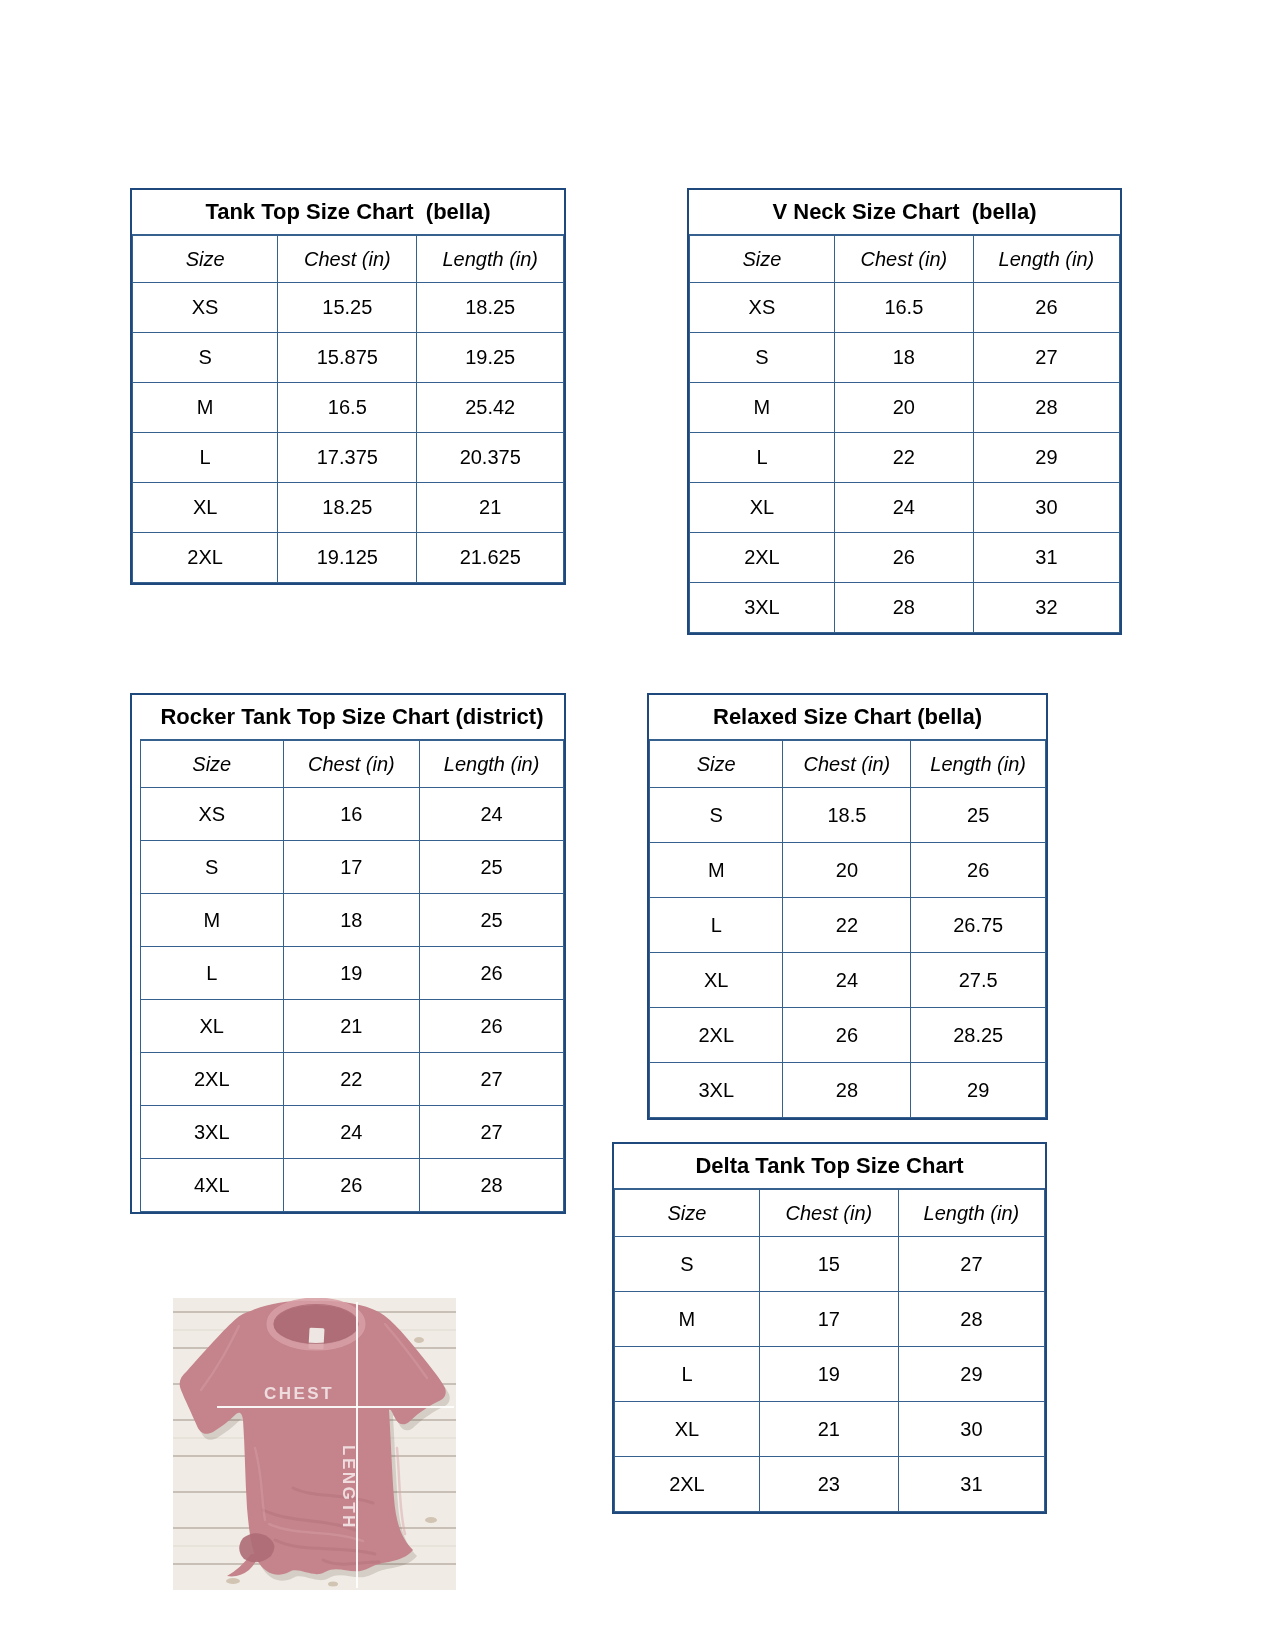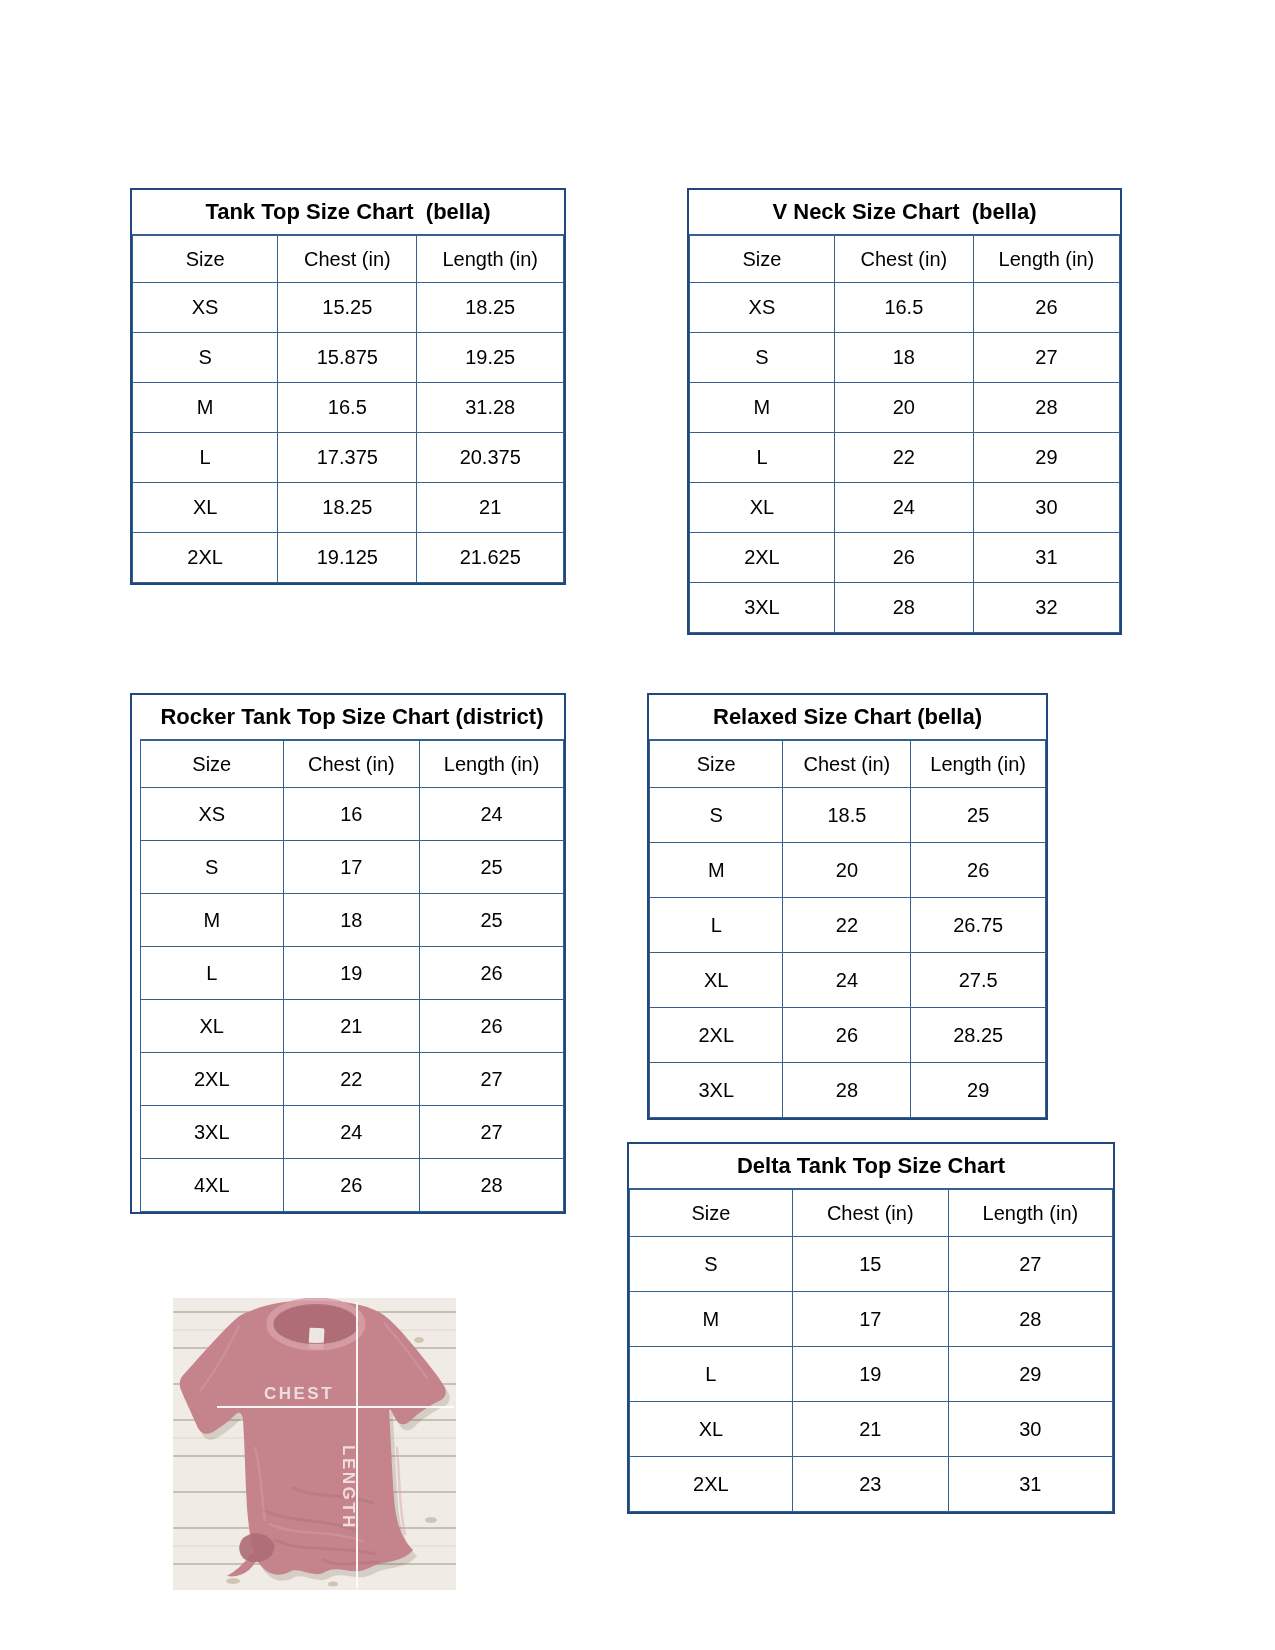--- a/index.html
+++ b/index.html
@@ -17,34 +17,34 @@
   .size-table{
     position:absolute;
     box-sizing:border-box;
     border:2px solid var(--border);
     background:#ffffff;
   }
   .t1{left:130px;top:188px;width:436px;}
   .t2{left:647px;top:188px;width:435px;margin-left:40px;}
   .t3{left:130px;top:693px;width:436px;padding-left:8px;}
   .t4{left:647px;top:693px;width:401px;}
-  .t5{left:627px;top:1142px;width:488px;}
+  .t5{left:612px;top:1142px;width:435px;}
   .t-title{
     height:44px;line-height:44px;
     text-align:center;font-weight:bold;font-size:22px;
     white-space:pre;
     border-bottom:1px solid var(--grid);
   }
   table.grid{width:100%;border-collapse:collapse;table-layout:fixed;}
   .grid th,.grid td{
     border:1px solid var(--grid);
     text-align:center;vertical-align:middle;
     font-size:20px;font-weight:normal;padding:0;
   }
-  .grid th{height:46px;}
+  .grid th{height:46px;font-style:italic;}
   .t1 .grid td,.t2 .grid td{height:49px;}
   .t3 .grid td{height:52px;}
   .t4 .grid td,.t5 .grid td{height:54px;}
   col.c1{width:33.7%;} col.c2{width:32.3%;} col.c3{width:34%;}
   
   .photo{position:absolute;left:173px;top:1254px;width:283px;height:292px;margin-top:44px;}
   .photo svg{display:block;width:100%;height:100%;}
   .wood{fill:var(--wood);}
   .plank{stroke:var(--wood-line);stroke-width:1.4;opacity:.75;}
   .plank2{stroke:var(--wood-line);stroke-width:.6;opacity:.4;}
@@ -93,21 +93,21 @@
             <td>18.25</td>
           </tr>
           <tr>
             <td>S</td>
             <td>15.875</td>
             <td>19.25</td>
           </tr>
           <tr>
             <td>M</td>
             <td>16.5</td>
-            <td>31.28</td>
+            <td>25.42</td>
           </tr>
           <tr>
             <td>L</td>
             <td>17.375</td>
             <td>20.375</td>
           </tr>
           <tr>
             <td>XL</td>
             <td>18.25</td>
             <td>21</td>

